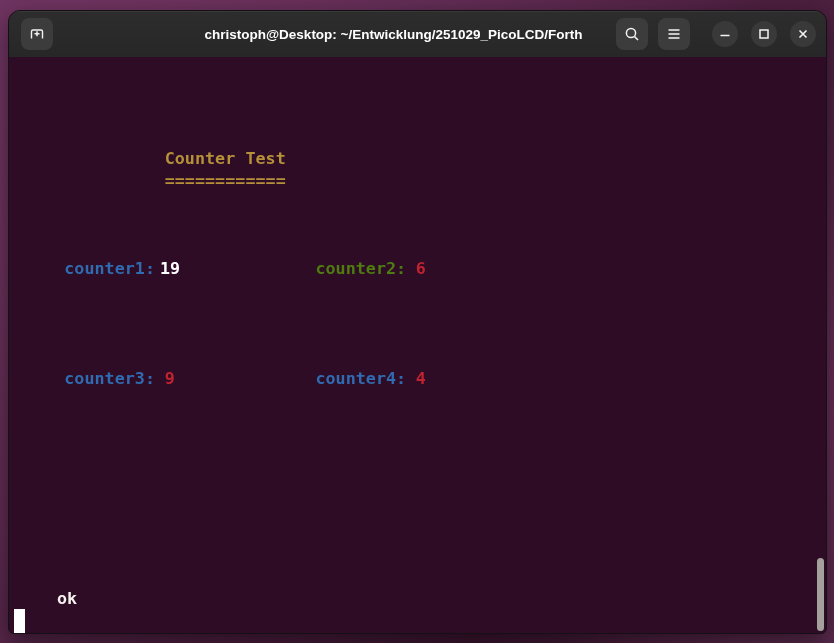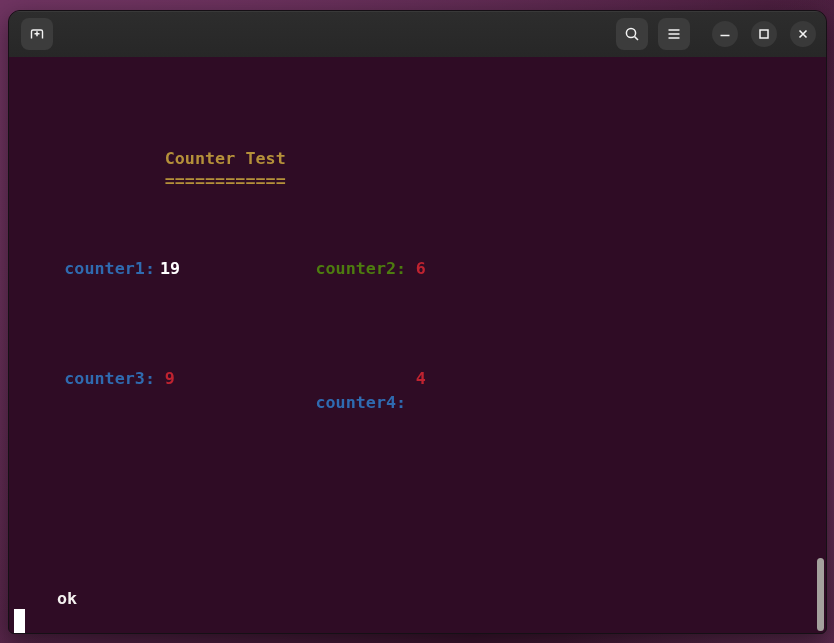--- a/index.html
+++ b/index.html
@@ -86,20 +86,21 @@
 
       <button class="hbtn newtab" style="background: rgb(60, 60, 60);">
         <span class="icon">
           <svg width="18" height="18" viewBox="0 0 18 18" fill="none" stroke="#f2f2f2" stroke-width="1.4">
             <path d="M3.5 13.5 V6.5 a1.5 1.5 0 0 1 1.5 -1.5 H13 a1.5 1.5 0 0 1 1.5 1.5 V13.5"></path>
             <path d="M9 6.2 V11.2 M6.5 8.7 H11.5" stroke-width="1.5"></path>
           </svg>
         </span>
       </button>
 
+      <div class="title">christoph@Desktop: ~/Entwicklung/251029_PicoLCD/Forth</div>
 
       <div class="hgroup">
         <button class="hbtn" style="background: rgb(60, 60, 60);">
           <span class="icon">
             <svg width="18" height="18" viewBox="0 0 18 18" fill="none" stroke="#f2f2f2" stroke-width="1.5">
               <circle cx="8" cy="8" r="4.6"></circle>
               <path d="M11.6 11.6 L15 15"></path>
             </svg>
           </span>
         </button>
@@ -137,21 +138,21 @@
     <div class="terminal" id="terminal" style="background: rgb(47, 12, 37);">
       <div id="term-lines">
           <div class="tspan" style="left: 155.69px; top: 90px; color: rgb(181, 145, 58);">Counter Test</div>
           <div class="tspan" style="left: 155.69px; top: 112px; color: rgb(181, 145, 58);">============</div>
           <div class="tspan" style="left: 55.23px; top: 200px; color: rgb(47, 107, 176); text-align: right;">counter1: </div>
           <div class="tspan" style="left: 151px; top: 200px; color: #ffffff;">19</div>
           <div class="tspan" style="left: 306.38px; top: 200px; color: #4d7c0f;">counter2: </div>
           <div class="tspan" style="left: 406.84px; top: 200px; color: rgb(191, 35, 48);">6</div>
           <div class="tspan" style="left: 55.23px; top: 310px; color: rgb(47, 107, 176);">counter3: </div>
           <div class="tspan" style="left: 155.69px; top: 310px; color: rgb(191, 35, 48);">9</div>
-          <div class="tspan" style="left: 306.38px; top: 310px; color: rgb(47, 107, 176); margin-top: 24px;">counter4: </div>
+          <div class="tspan" style="left: 306.38px; top: 310px; color: rgb(47, 107, 176);">counter4: </div>
           <div class="tspan" style="left: 406.84px; top: 310px; color: rgb(191, 35, 48);">4</div>
           <div class="tspan" style="left: 15.046px; top: 530px; color: rgb(244, 241, 239); margin-left: 33px;">ok</div>
         </div>
       <div class="cursor" id="cursor" style="left: 5px; top: 552px; background: rgb(255, 255, 255);"></div>
       <div class="scrollbar-thumb" style="background: rgb(164, 161, 157);"></div>
     </div>
 
   </div>
 </div>
 

